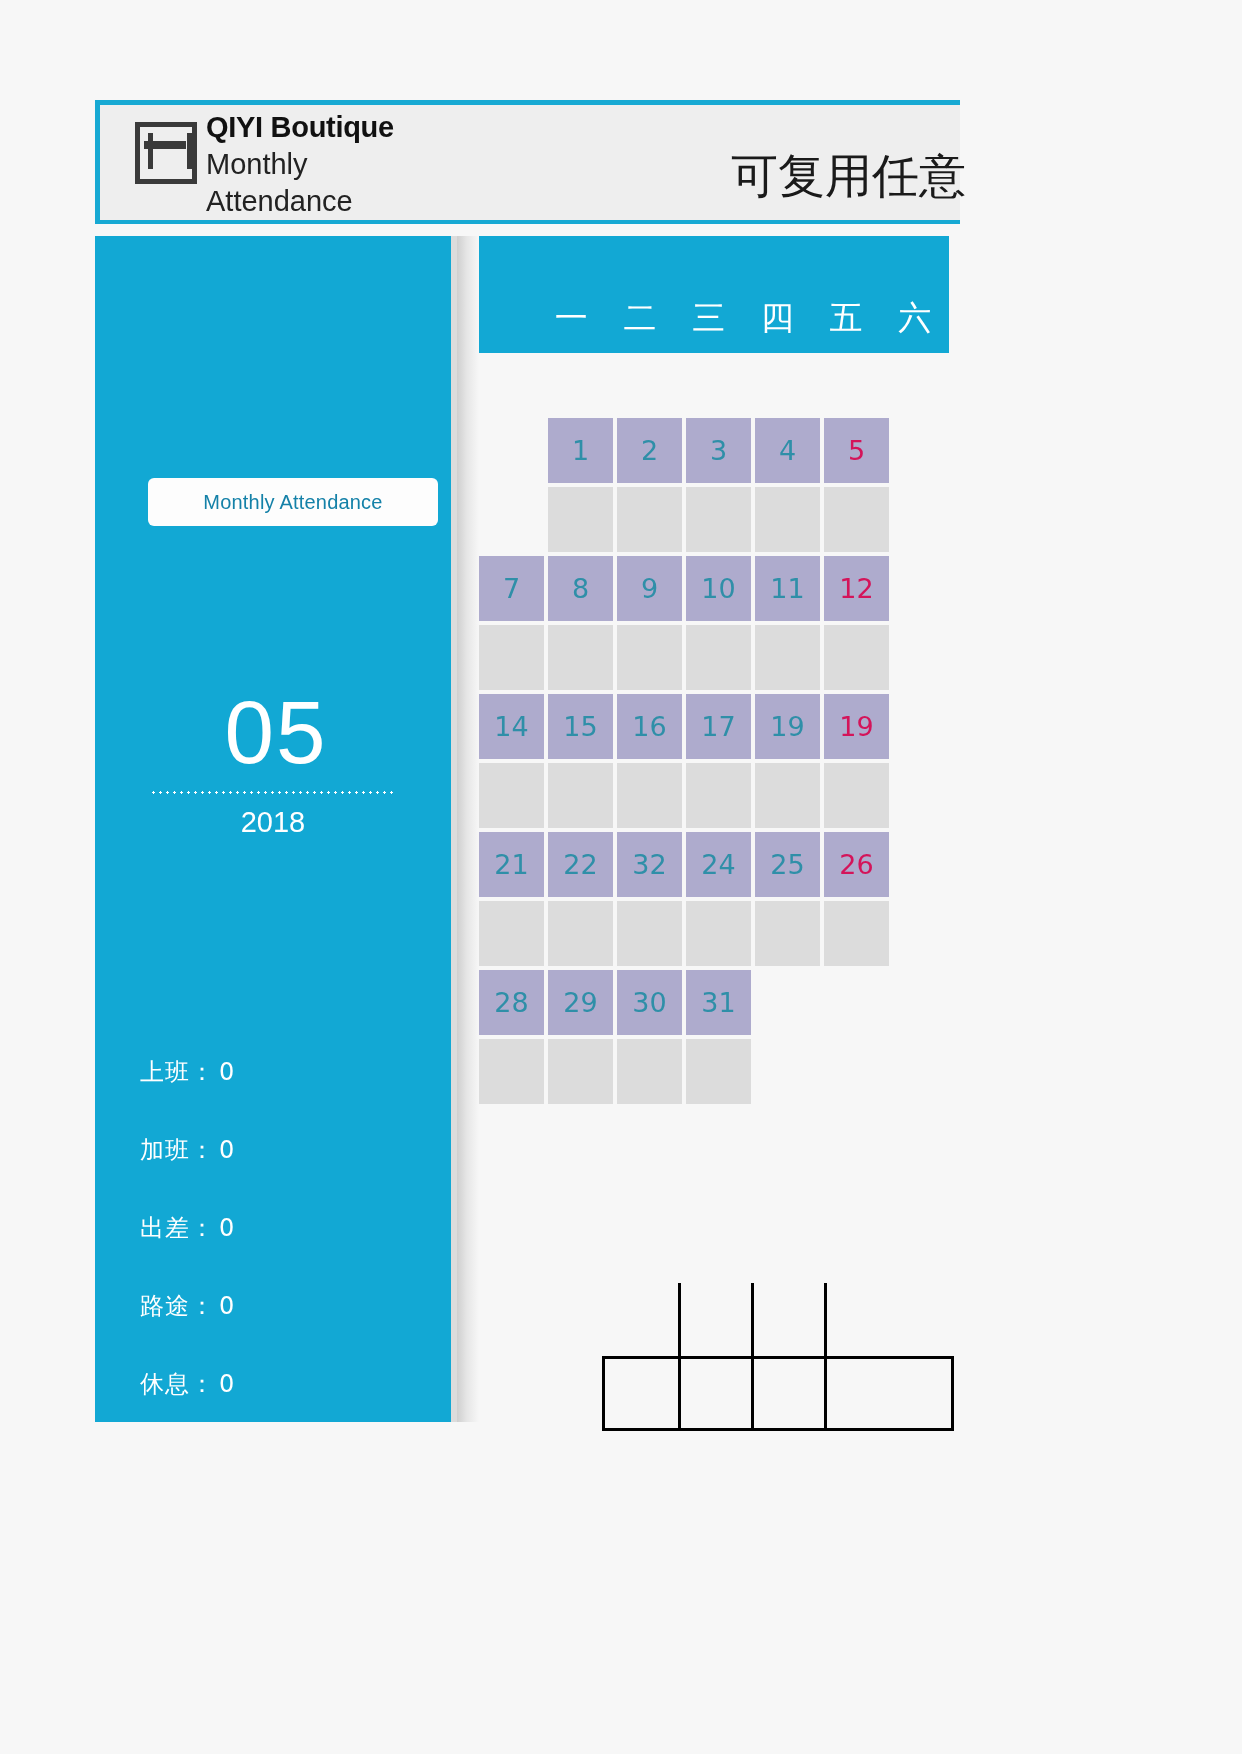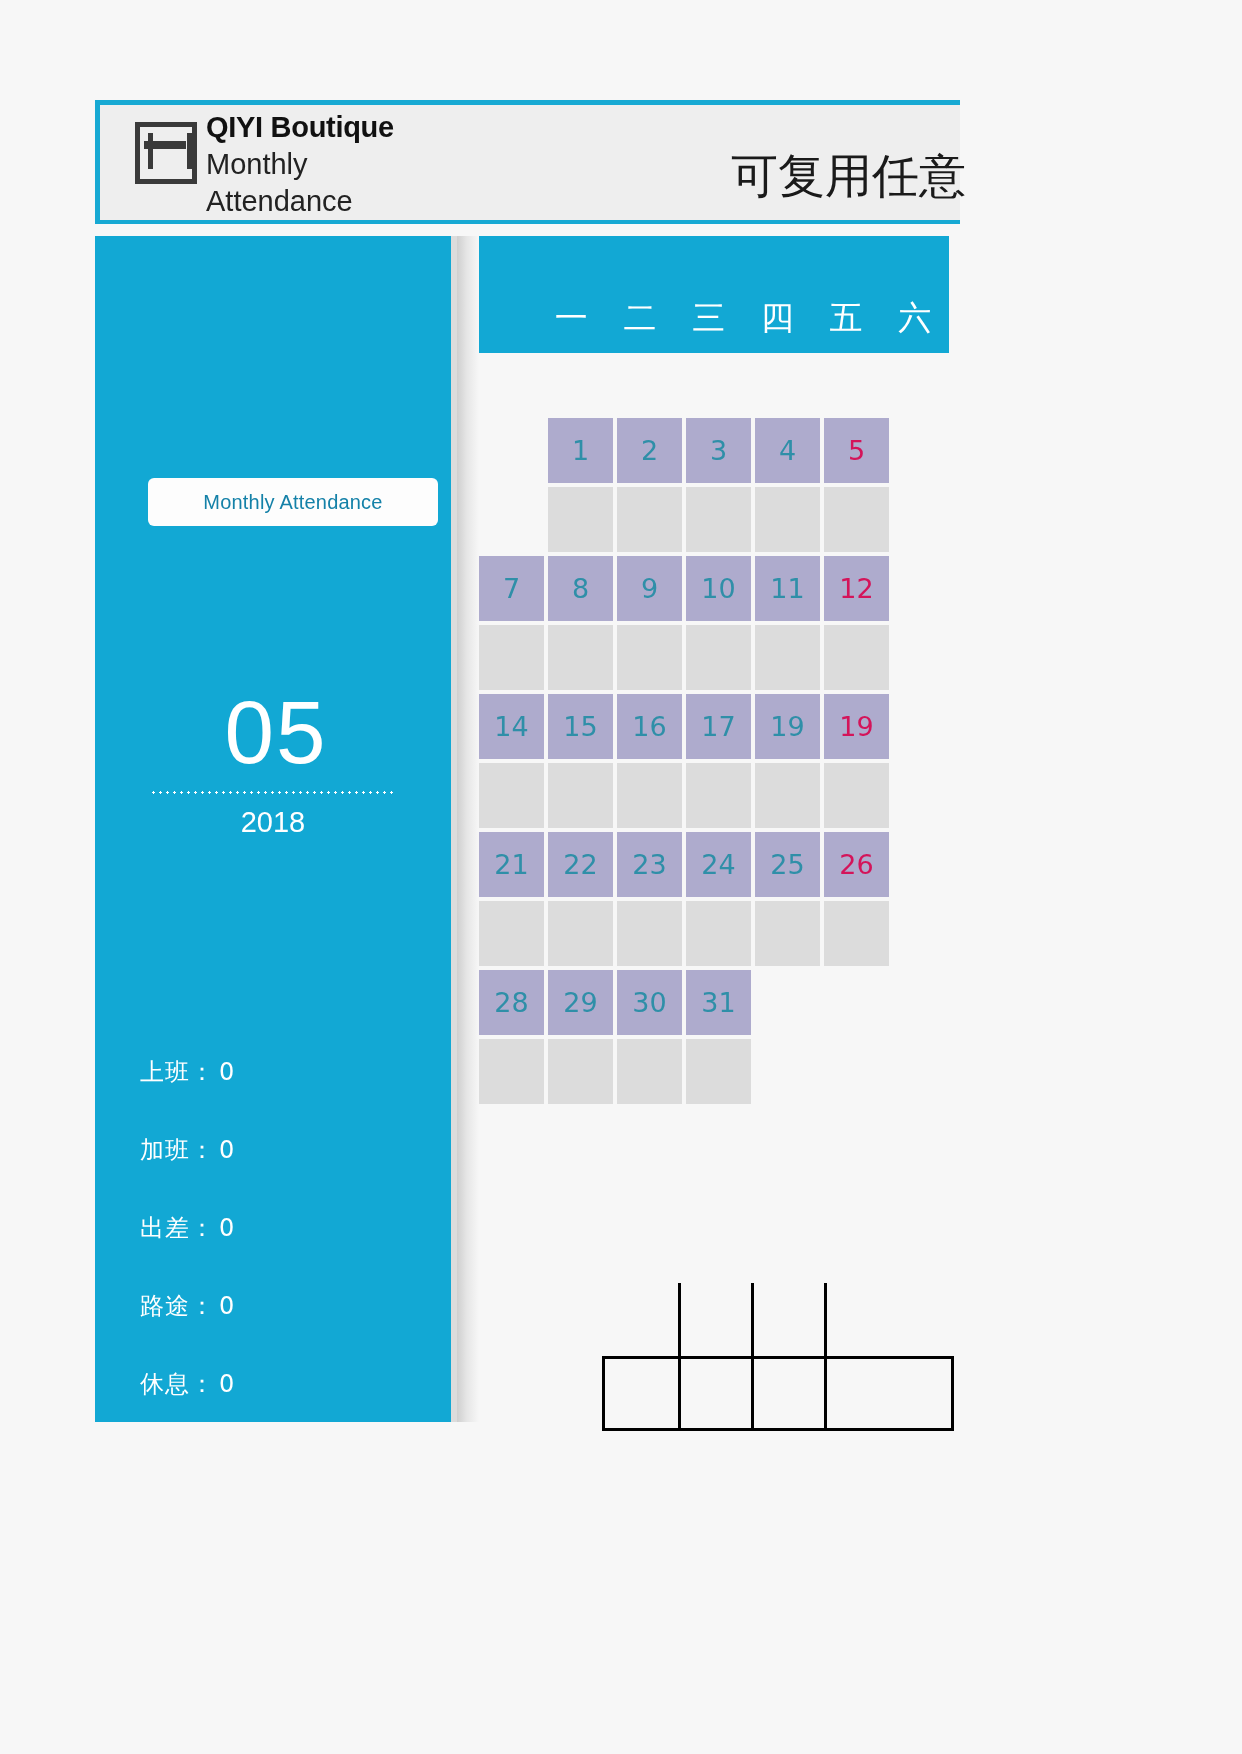--- a/index.html
+++ b/index.html
@@ -238,21 +238,21 @@
               <div class="note-cell"></div>
               <div class="note-cell"></div>
               <div class="note-cell"></div>
               <div class="note-cell"></div>
             </div>
           </div>
           <div class="week-block">
             <div class="day-row">
               <div class="day-cell">21</div>
               <div class="day-cell">22</div>
-              <div class="day-cell">23</div>
+              <div class="day-cell">32</div>
               <div class="day-cell">24</div>
               <div class="day-cell">25</div>
               <div class="day-cell sat">26</div>
             </div>
             <div class="note-row">
               <div class="note-cell"></div>
               <div class="note-cell"></div>
               <div class="note-cell"></div>
               <div class="note-cell"></div>
               <div class="note-cell"></div>

